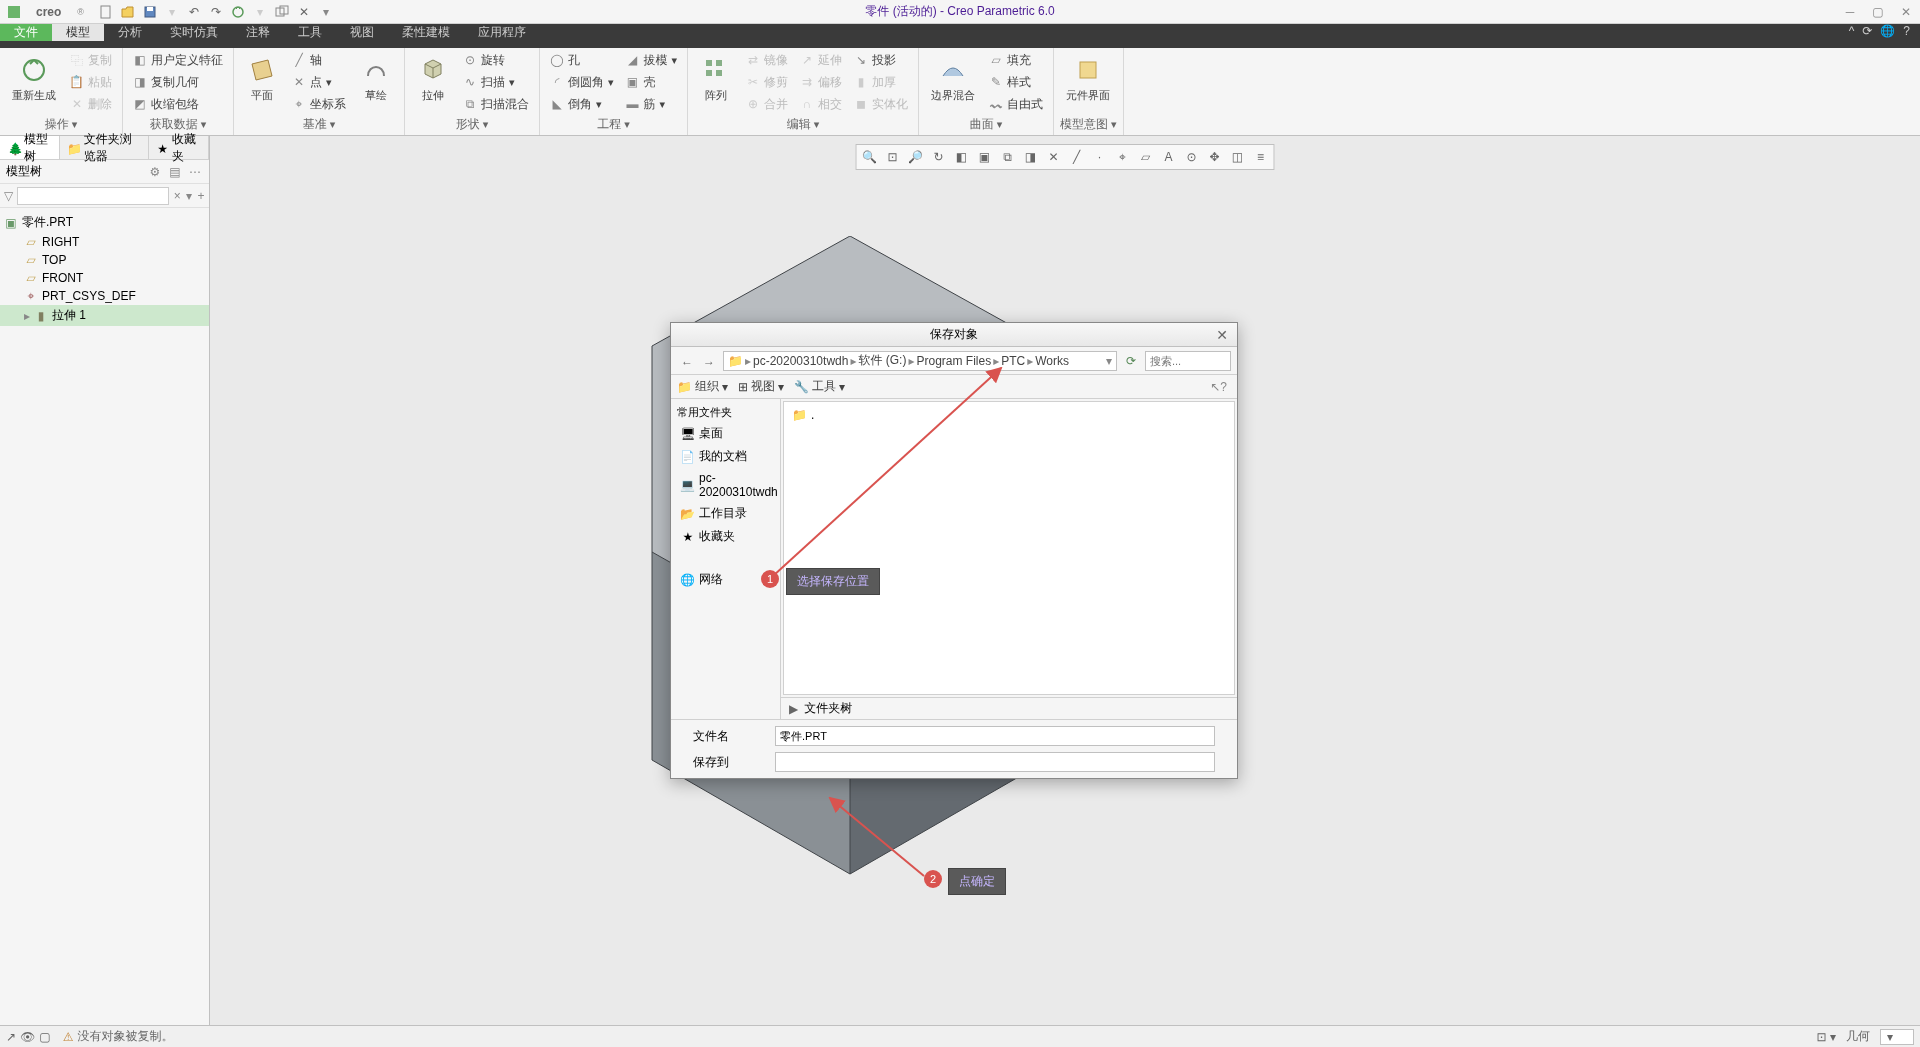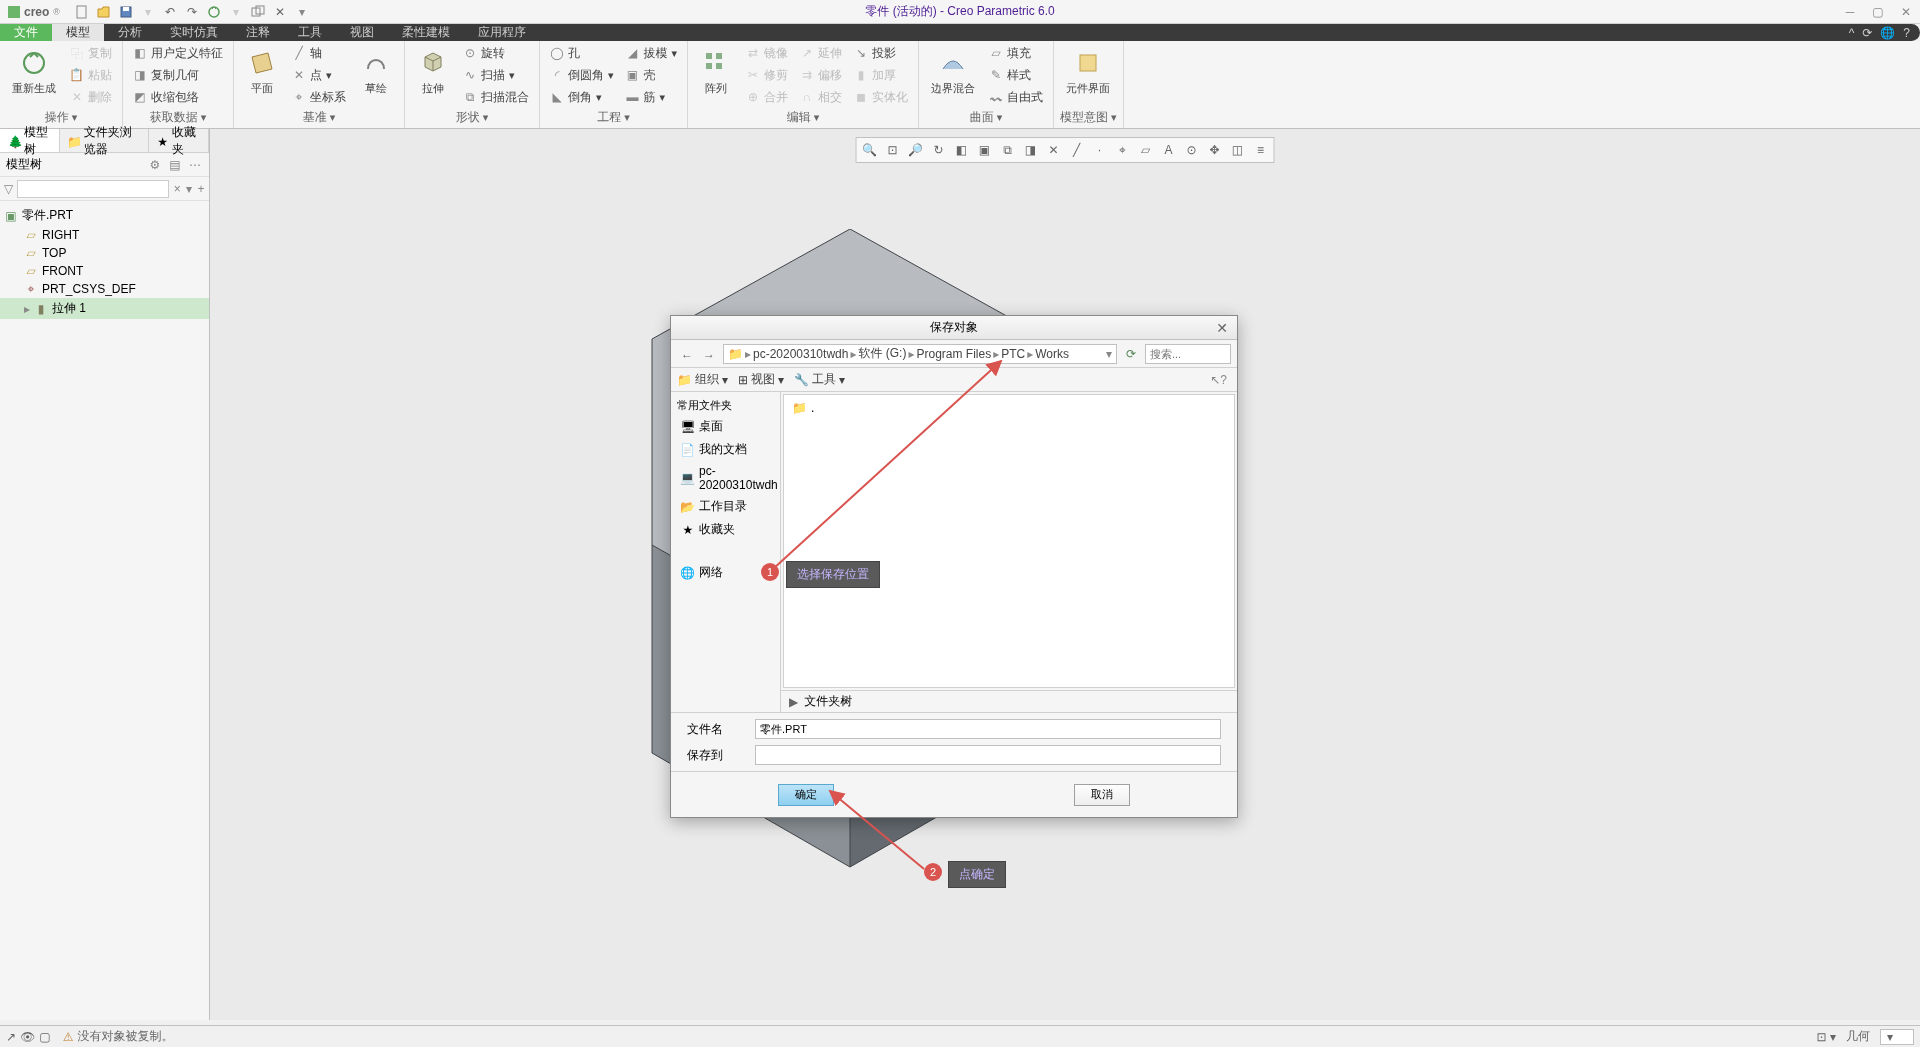--- a/index.html
+++ b/index.html
@@ -1,29 +1,29 @@
 <!DOCTYPE html>
 <html><head>
 <meta charset="utf-8">
 <style>
 * { margin: 0; padding: 0; box-sizing: border-box; font-family: "Microsoft YaHei", Arial, sans-serif; font-size: 12px; }
 body { background: #f0f0f0; overflow: hidden; width: 1920px; height: 1047px; position: relative; }
 
 
 .titlebar { height: 24px; background: #f5f5f5; display: flex; align-items: center; border-bottom: 1px solid #d0d0d0; position: relative; }
-.titlebar .logo { padding: 0 8px; display:flex; align-items:center; gap:4px; }
+.titlebar .logo { padding: 0 8px; display:flex; align-items:center; gap:16px; }
 .titlebar .logo-icon { width:12px; height:12px; background:#6bb56b; display:inline-block; }
 .titlebar .qat { display:flex; align-items:center; gap:2px; padding-left:4px; }
 .titlebar .qat-btn { width:20px; height:20px; display:flex; align-items:center; justify-content:center; color:#666; cursor:pointer; }
 .titlebar .title-text { position:absolute; left:50%; transform:translateX(-50%); color:#4c1d95; font-size:12px; }
 .titlebar .win-controls { margin-left:auto; display:flex; }
 .titlebar .win-btn { width:28px; height:20px; display:flex; align-items:center; justify-content:center; color:#888; cursor:pointer; }
 
 
-.menubar { height: 17px; background: #3a3a3a; display:flex; align-items:center;border-radius:11px; }
+.menubar { height: 24px; background: #3a3a3a; display:flex; align-items:flex-start; }
 .menubar .tab { padding: 0 14px; color:#ccc; display:flex; align-items:center; cursor:pointer; font-size:12px; }
 .menubar .tab.file { background:#5cb85c; color:#fff; }
 .menubar .tab.active { background:#e5e5e5; color:#333; }
 .menubar .spacer { flex:1; }
 .menubar .right-icons { display:flex; align-items:center; gap:8px; padding-right:10px; color:#ccc; }
 .menubar .right-icons span { cursor:pointer; }
 
 
 .ribbon { height: 88px; background:#f5f5f5; border-bottom:1px solid #c0c0c0; display:flex; }
 .ribbon-group { border-right:1px solid #d8d8d8; padding:2px 6px; display:flex; flex-direction:column; position:relative; }
@@ -84,21 +84,21 @@
 .dlg-toolbar2 .ptr { position:absolute; right:10px; color:#888; }
 .dlg-body { display:flex; height:320px; }
 .dlg-sidebar { width:110px; border-right:1px solid #d0d0d0; background:#f5f5f5; padding:4px 0; overflow-y:auto; }
 .dlg-sb-header { padding:2px 6px; font-size:11px; font-weight:normal; }
 .dlg-sb-item { padding:3px 6px 3px 10px; display:flex; align-items:center; gap:4px; font-size:11px; cursor:pointer; }
 .dlg-sb-item .sbico { width:14px; height:14px; display:inline-flex; align-items:center; justify-content:center; }
 .dlg-filelist { flex:1; background:#fff; border:1px solid #d0d0d0; margin:2px; padding:4px; overflow:auto; }
 .dlg-file { display:flex; align-items:center; gap:4px; padding:2px 4px; font-size:11px; cursor:pointer; }
 .dlg-foldertree { height:22px; border-top:1px solid #d0d0d0; display:flex; align-items:center; padding:0 8px; font-size:11px; cursor:pointer; }
 .dlg-foldertree .arr { margin-right:6px; color:#666; }
-.dlg-fields { padding:6px 16px; display:grid; grid-template-columns:60px 1fr; gap:6px 8px; align-items:center; font-size:11px; border-top:1px solid #d0d0d0; }
+.dlg-fields { padding:6px 22px; display:grid; grid-template-columns:60px 1fr; gap:6px 22px; align-items:center; font-size:11px; border-top:1px solid #d0d0d0; }
 .dlg-fields input { height:20px; border:1px solid #c0c0c0; padding:0 4px; font-size:11px; width:100%; }
 .dlg-btns { height:46px; display:flex; align-items:center; justify-content:center; gap:240px; border-top:1px solid #d0d0d0; }
 .dlg-btn { min-width:56px; height:22px; border:1px solid #a0a0a0; background:linear-gradient(#fdfdfd,#eee); cursor:pointer; font-size:11px; }
 .dlg-btn.primary { background:linear-gradient(#bde4f8,#8ecff0); border-color:#5aa8d0; }
 
 
 .annot-arrow { position:absolute; pointer-events:none; z-index:20; }
 .annot-badge { position:absolute; width:18px; height:18px; border-radius:50%; background:#d9534f; color:#fff; display:flex; align-items:center; justify-content:center; font-size:11px; z-index:21; }
 .annot-label { position:absolute; background:#5a5a5a; color:#c4b5fd; padding:4px 10px; font-size:12px; z-index:21; border:1px solid #444; }
 
@@ -593,24 +593,20 @@
               <span>文件夹树</span>
             </div>
         </div>
       </div>
       <div class="dlg-fields">
         <label>文件名</label>
         <input type="text" value="零件.PRT" style="">
         <label>保存到</label>
         <input type="text" value="" style="">
       </div>
-      <div class="dlg-btns">
-        <button class="dlg-btn primary">确定</button>
-        <button class="dlg-btn">取消</button>
-      </div>
     </div>
 
     <svg class="annot-arrow" style="top:226px; left:555px; width:244px; height:222px;">
       <defs>
           <marker id="ah1" markerWidth="8" markerHeight="8" refX="7" refY="4" orient="auto">
             <path d="M0,0 L8,4 L0,8 Z" fill="#d9534f"></path>
           </marker>
         </defs>
       <line x1="8" y1="214" x2="236" y2="6" stroke="#d9534f" stroke-width="2" marker-end="url(#ah1)"></line>
     </svg>

